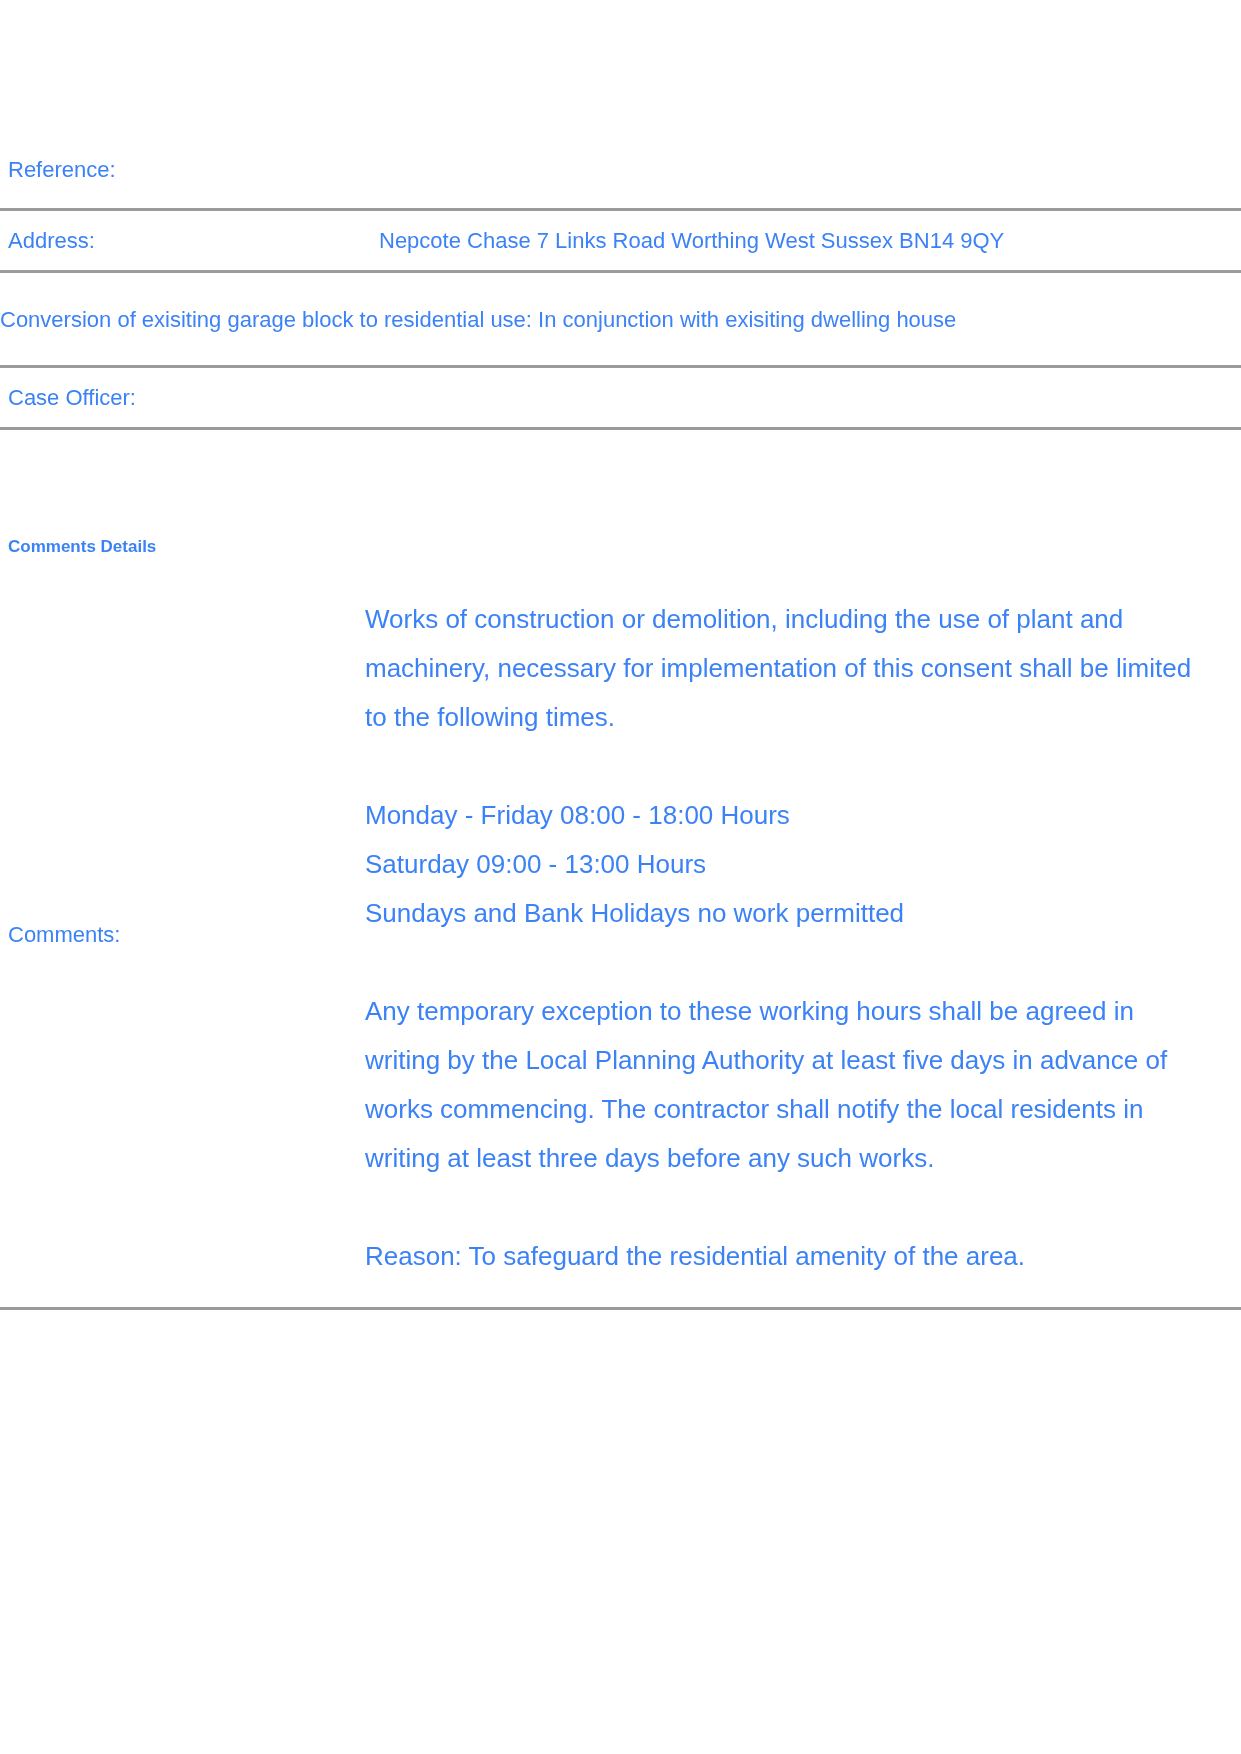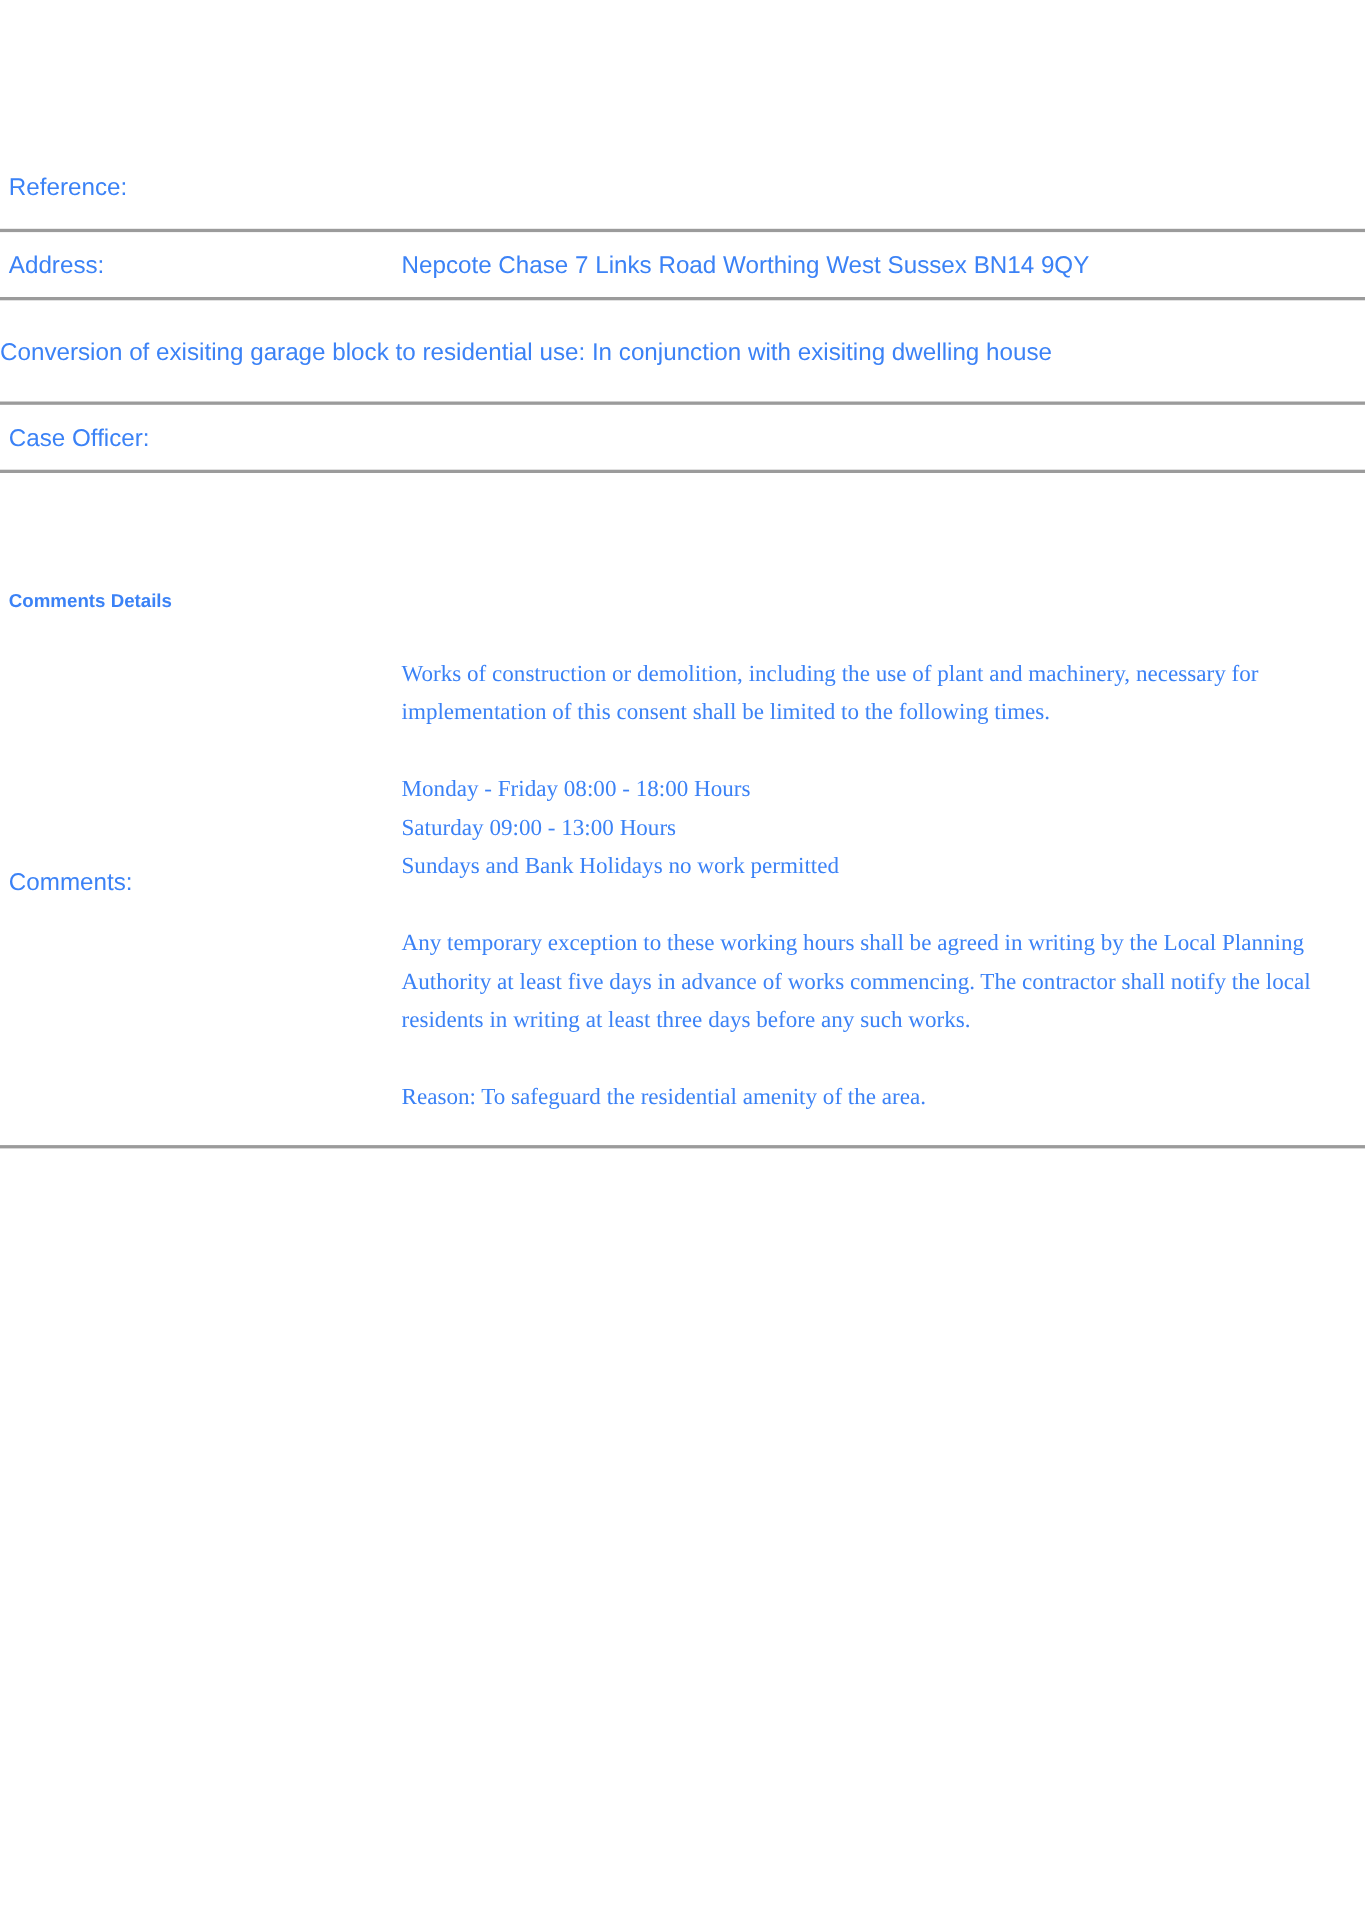--- a/index.html
+++ b/index.html
@@ -20,21 +20,21 @@
     margin-top: 130px;
     width: 1241px;
   }
   .drow {
     display: flex;
     align-items: center;
     border-bottom: 3px solid #9b9b9b;
     box-sizing: border-box;
   }
   .drow-reference    { min-height: 81px; }
-  .drow-address      { min-height: 62px; }
+  .drow-address      { min-height: 62px; gap: 14px; }
   .drow-proposal     { min-height: 95px; }
   .drow-case-officer { min-height: 62px; }
   .dlabel {
     width: 357px;
     flex-shrink: 0;
     padding-left: 8px;
     font-size: 22px;
     line-height: 35px;
   }
   .dvalue {
@@ -58,25 +58,24 @@
   }
   .clabel {
     width: 357px;
     flex-shrink: 0;
     padding-left: 8px;
     font-size: 22px;
     line-height: 35px;
   }
   .cbody {
     flex: 1;
-    font-size: 21px;
-    line-height: 35px;
+    font-size: 26px;
+    line-height: 49px;
     white-space: pre-line;
     padding: 33px 28px 26px 0;
-    font-family: Liberation Serif, serif;
   }
 </style>
 </head>
 <body>
 
 <div class="page">
 
   <div class="details-table">
 
     <div class="drow drow-reference">

